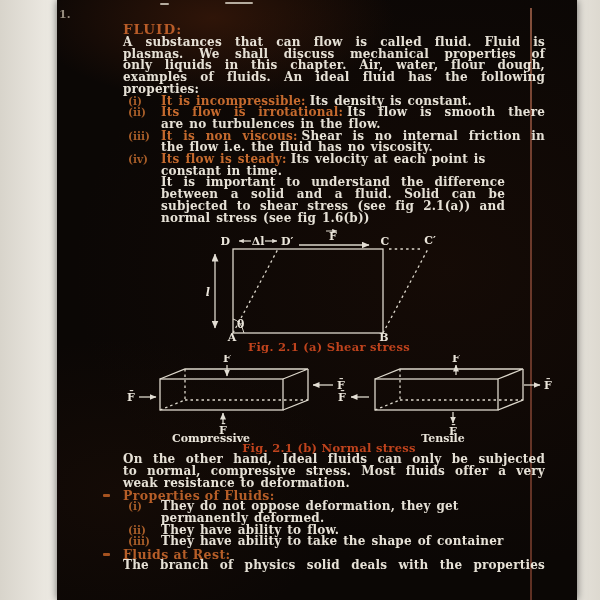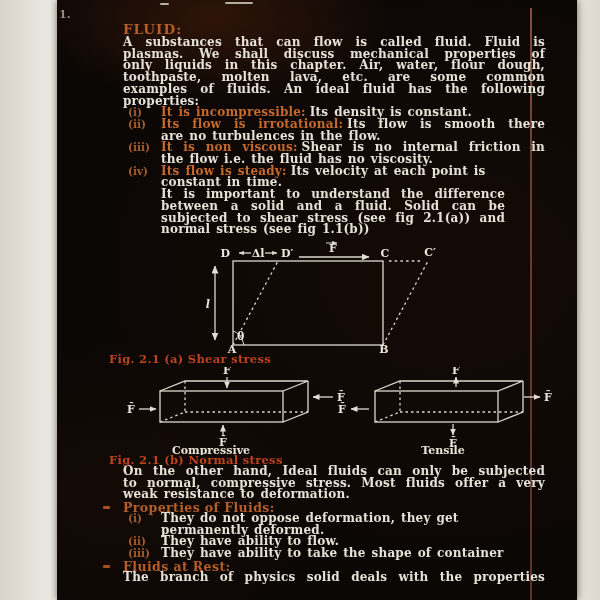--- a/index.html
+++ b/index.html
@@ -22,21 +22,21 @@
   .tl{font-size:12px;line-height:11.7px;font-weight:bold;letter-spacing:.2px;word-spacing:1.5px;color:#e6e1d6;}
   .jl{text-align:justify;text-align-last:justify;}
   .row{display:flex;margin-left:5px;}
   .num{width:33px;flex:0 0 33px;font-size:10.5px;line-height:11.7px;font-weight:bold;color:#a55c28;}
   .itxt{flex:1;}
   .lead{color:#c56a2e;margin-right:4px;}
   .note{margin-left:38px;width:344px;}
   .fig{width:440px;position:relative;}
   .figa{margin-top:4px;height:125px;}
   .figb{margin-top:2px;height:99px;}
-  .cap{width:440px;transform:translateX(-14px);font-size:11.5px;line-height:11px;
+  .cap{width:440px;text-align:center;transform:translateX(-14px);font-size:11.5px;line-height:11px;
     font-weight:bold;color:#bf431d;letter-spacing:.3px;}
   svg{display:block;}
   svg text{font-family:"DejaVu Serif",serif;font-weight:bold;fill:#eae5da;font-size:11px;}
   .hrow{position:relative;line-height:12px;height:12px;}
   .bullet{position:absolute;left:-20px;top:5px;width:7px;height:3px;background:#a5521f;border-radius:1px;}
 </style>
 </head>
 <body>
 
 <div class="page">
@@ -45,21 +45,20 @@
   <div class="rule"></div>
   <span class="pgnum">1.</span>
 
   <div class="content">
     <h1>FLUID:</h1>
 
     <div>
       <div class="tl jl">A substances that can flow is called fluid. Fluid is</div>
       <div class="tl jl">plasmas. We shall discuss mechanical properties of</div>
       <div class="tl jl">only liquids in this chapter. Air, water, flour dough,</div>
-      <div class="tl jl">toothpaste, molten lava, etc. are some common</div>
       <div class="tl jl">examples of fluids. An ideal fluid has the following</div>
       <div class="tl">properties:</div>
     </div>
 
     <div>
       <div class="row">
         <span class="num">(i)</span>
         <div class="itxt">
             <div class="tl"><span class="lead">It is incompressible:</span><span>Its density is constant.</span></div>
           </div>
@@ -84,21 +83,21 @@
           <div class="tl"><span class="lead">Its flow is steady:</span><span>Its velocity at each point is</span></div>
           <div class="tl">constant in time.</div>
         </div>
       </div>
     </div>
 
     <div class="note">
       <div class="tl jl">It is important to understand the difference</div>
       <div class="tl jl">between a solid and a fluid. Solid can be</div>
       <div class="tl jl">subjected to shear stress (see fig 2.1(a)) and</div>
-      <div class="tl">normal stress (see fig 1.1(b))</div>
+      <div class="tl">normal stress (see fig 1.6(b))</div>
     </div>
 
     <div class="fig figa">
       <svg width="440" height="114" viewBox="0 0 440 114">
         <defs>
           <marker id="ahA" markerWidth="8" markerHeight="7" refX="7.5" refY="3.5" orient="auto-start-reverse" markerUnits="userSpaceOnUse">
               <path d="M0,0 L8,3.5 L0,7 z" fill="#e2ddd3"></path>
             </marker>
           <marker id="ahS" markerWidth="5" markerHeight="4.4" refX="4.8" refY="2.2" orient="auto-start-reverse" markerUnits="userSpaceOnUse">
               <path d="M0,0 L5,2.2 L0,4.4 z" fill="#e2ddd3"></path>

